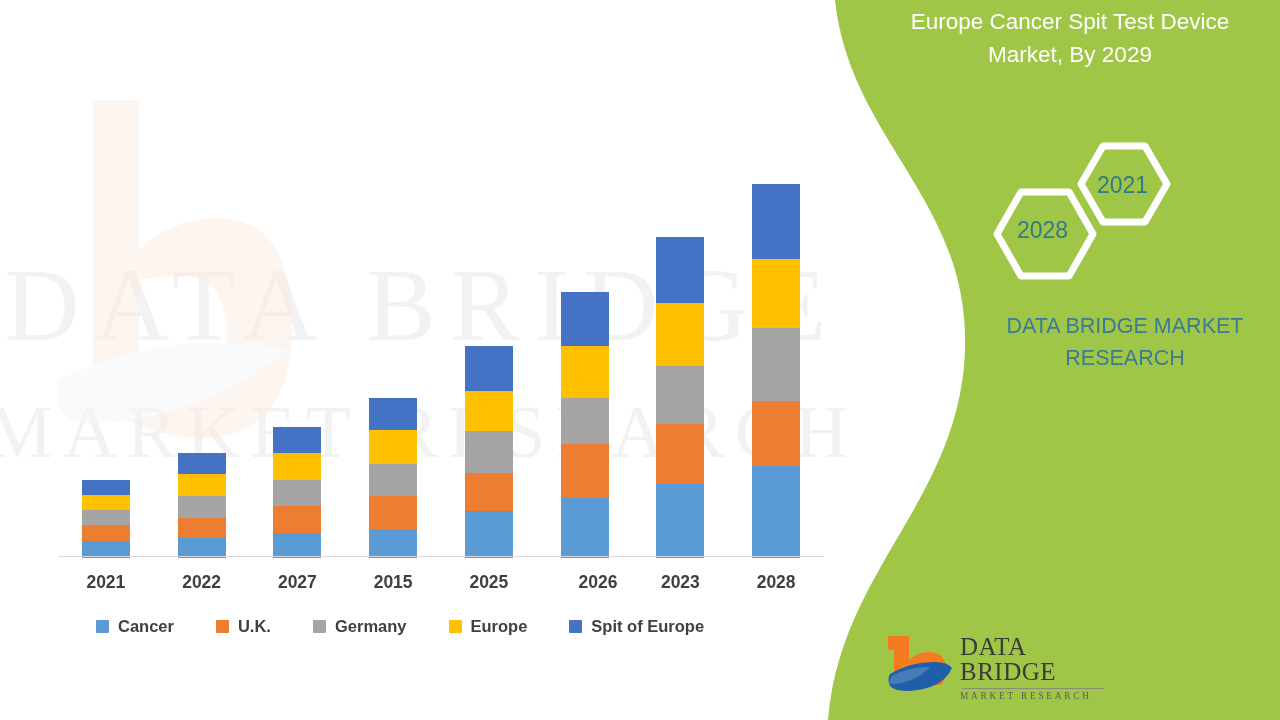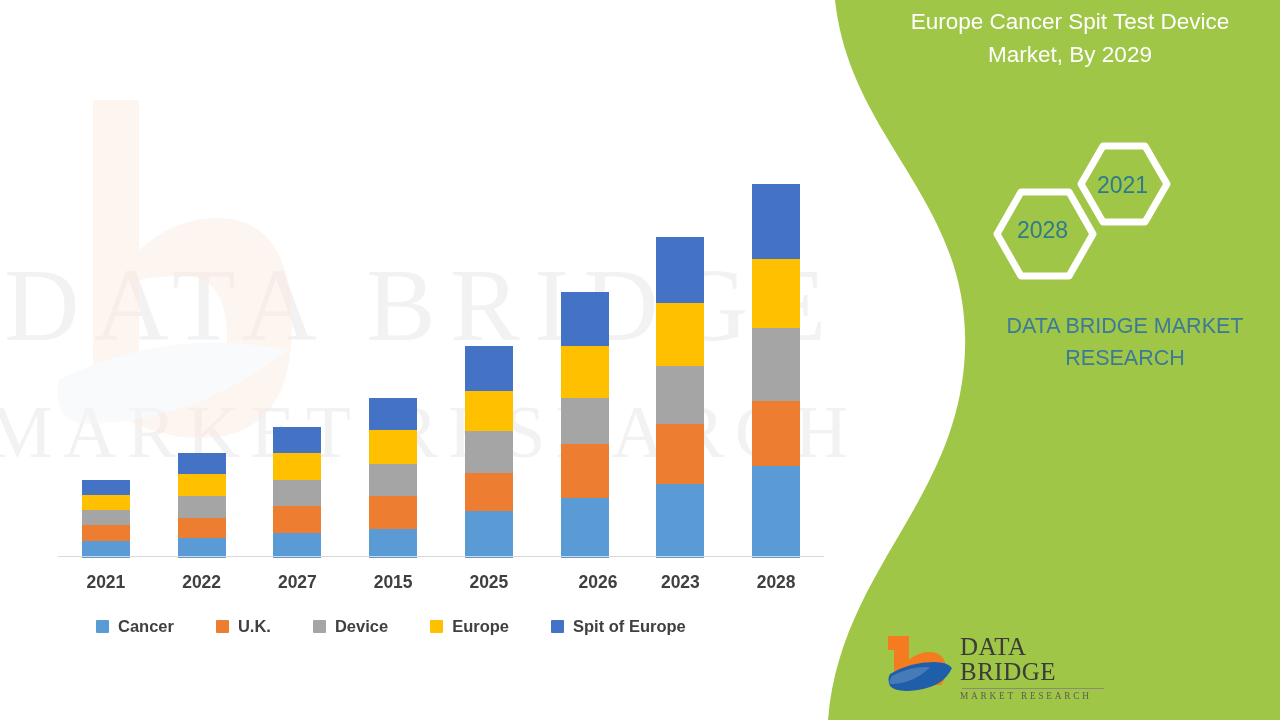--- a/index.html
+++ b/index.html
@@ -172,21 +172,21 @@
       <div class="leg-item">
         <span class="swatch" style="background: rgb(91, 155, 213);"></span>
         <span class="leg-label">Cancer</span>
       </div>
       <div class="leg-item">
         <span class="swatch" style="background: rgb(237, 125, 49);"></span>
         <span class="leg-label">U.K.</span>
       </div>
       <div class="leg-item">
         <span class="swatch" style="background: rgb(165, 165, 165);"></span>
-        <span class="leg-label">Device</span>
+        <span class="leg-label">Germany</span>
       </div>
       <div class="leg-item">
         <span class="swatch" style="background: rgb(255, 192, 0);"></span>
         <span class="leg-label">Europe</span>
       </div>
       <div class="leg-item">
         <span class="swatch" style="background: rgb(68, 114, 196);"></span>
         <span class="leg-label">Spit of Europe</span>
       </div>
     </div>

